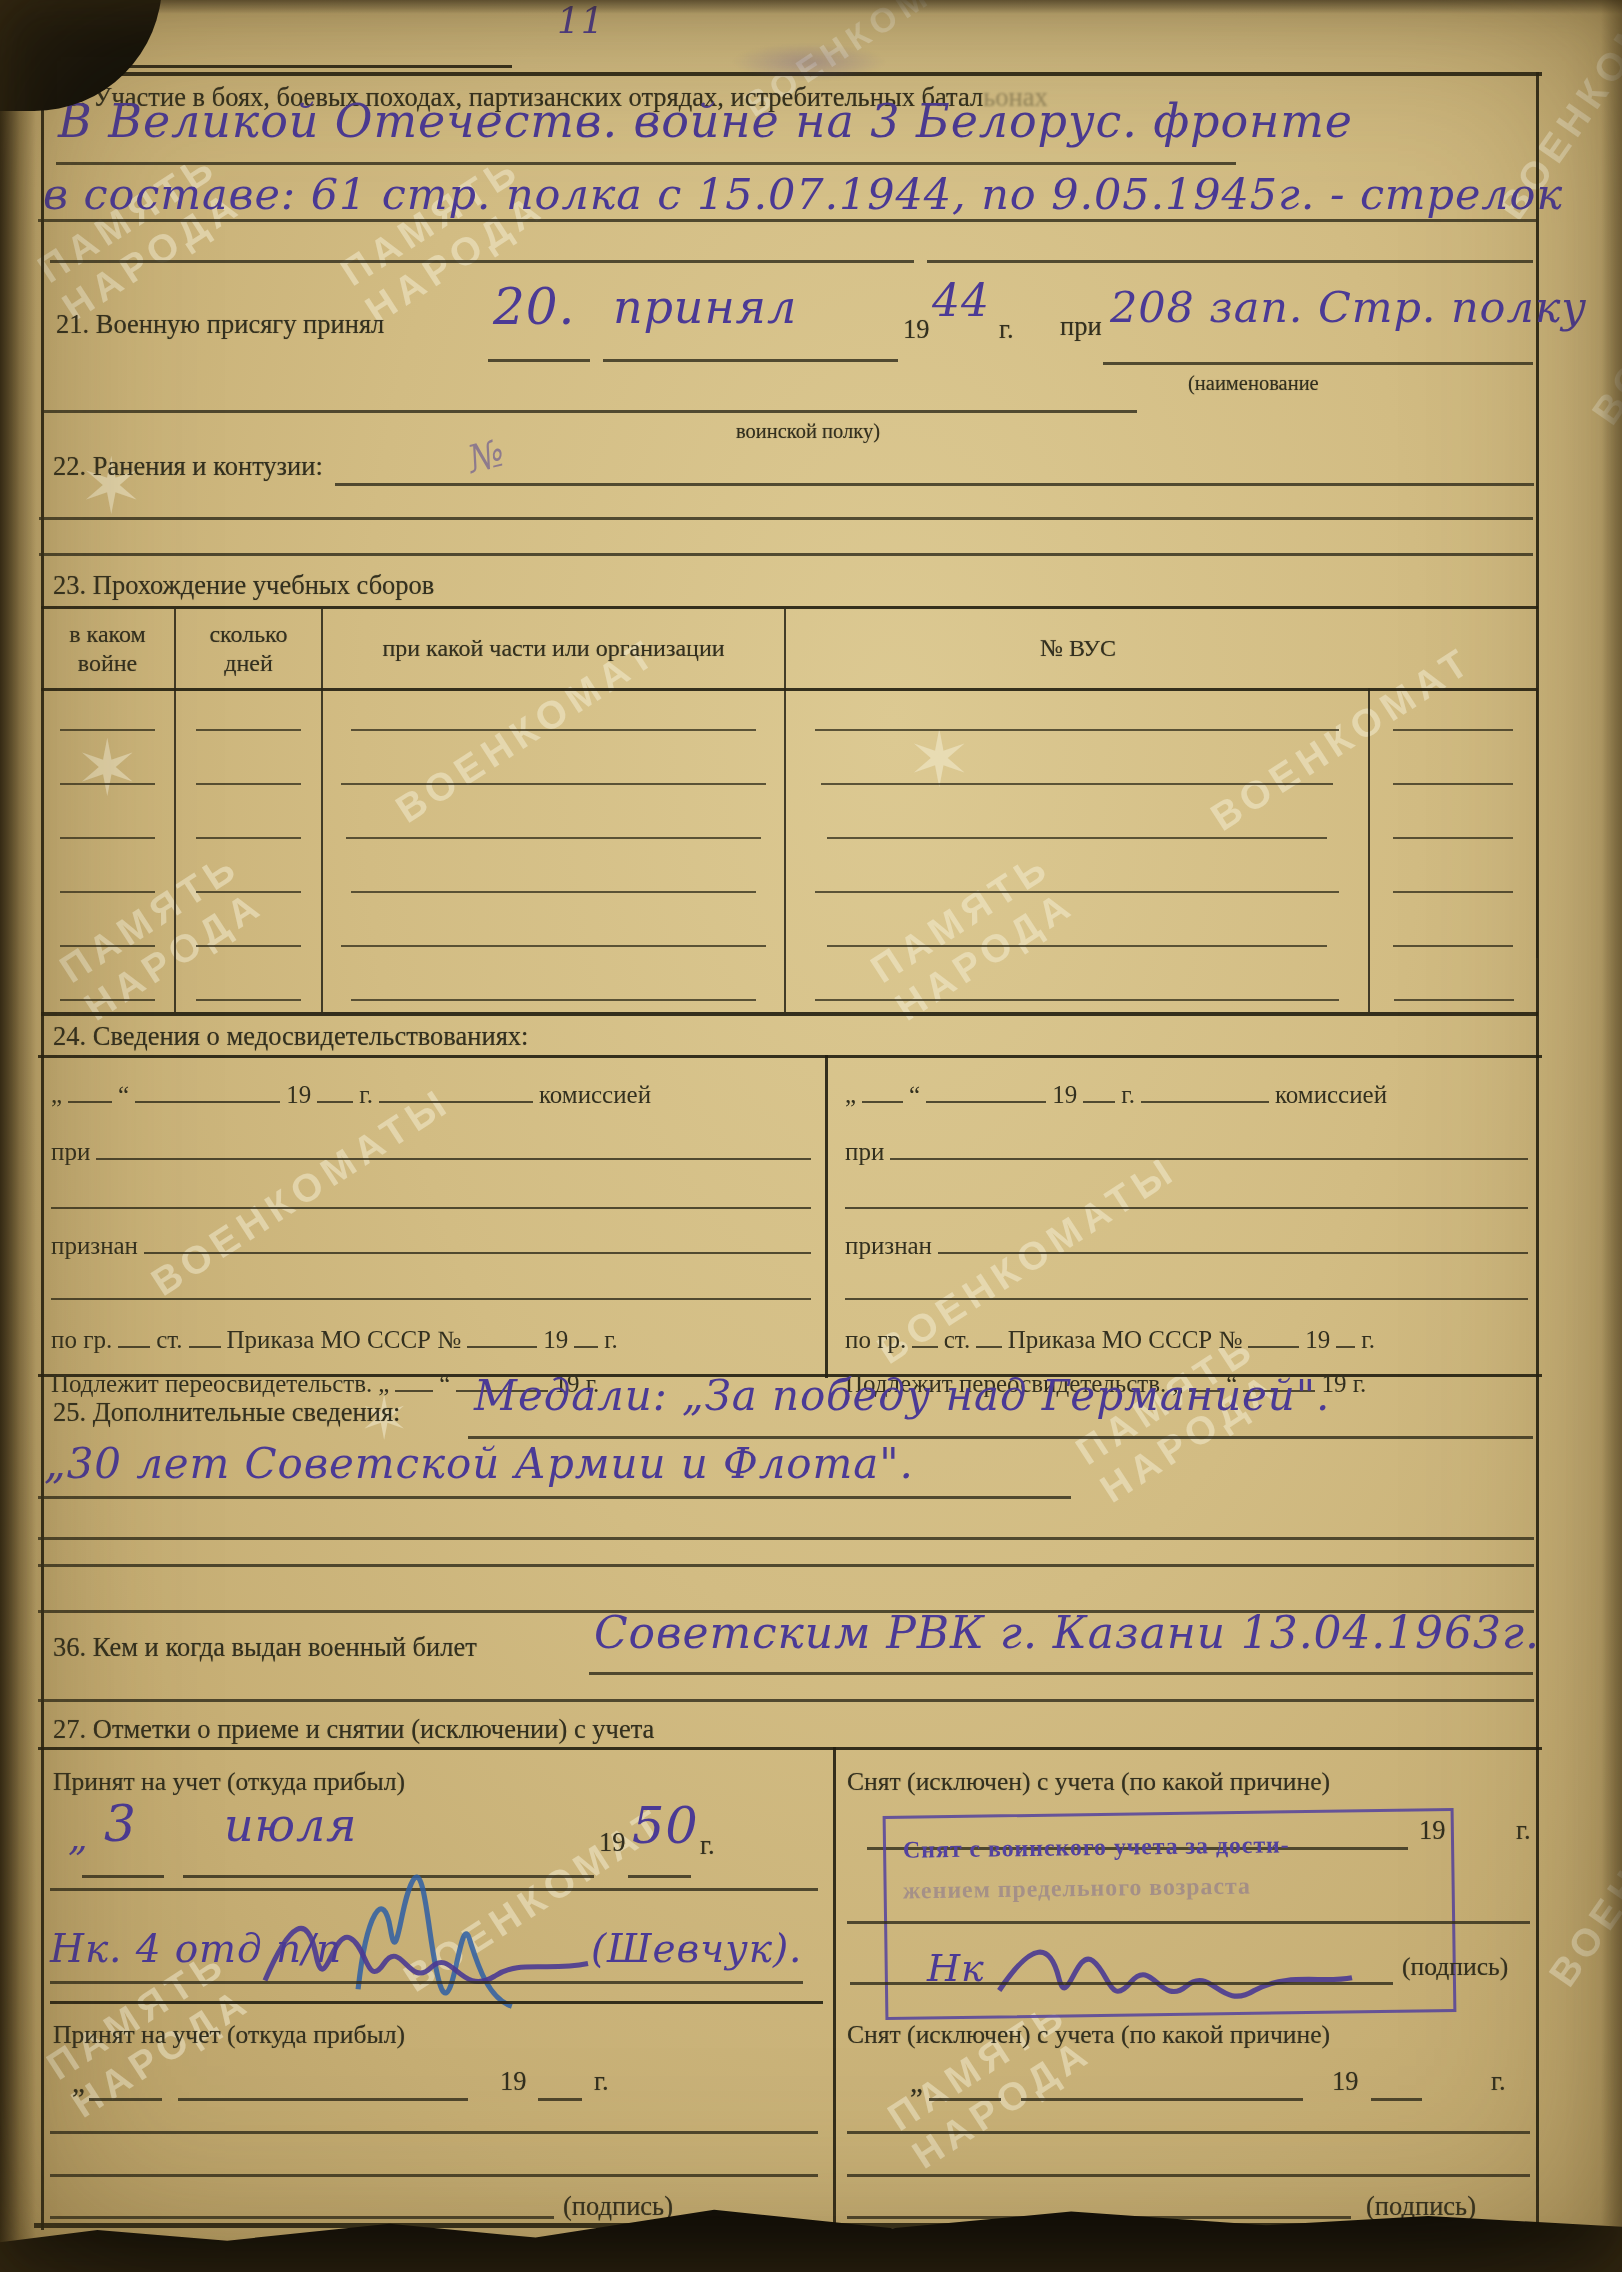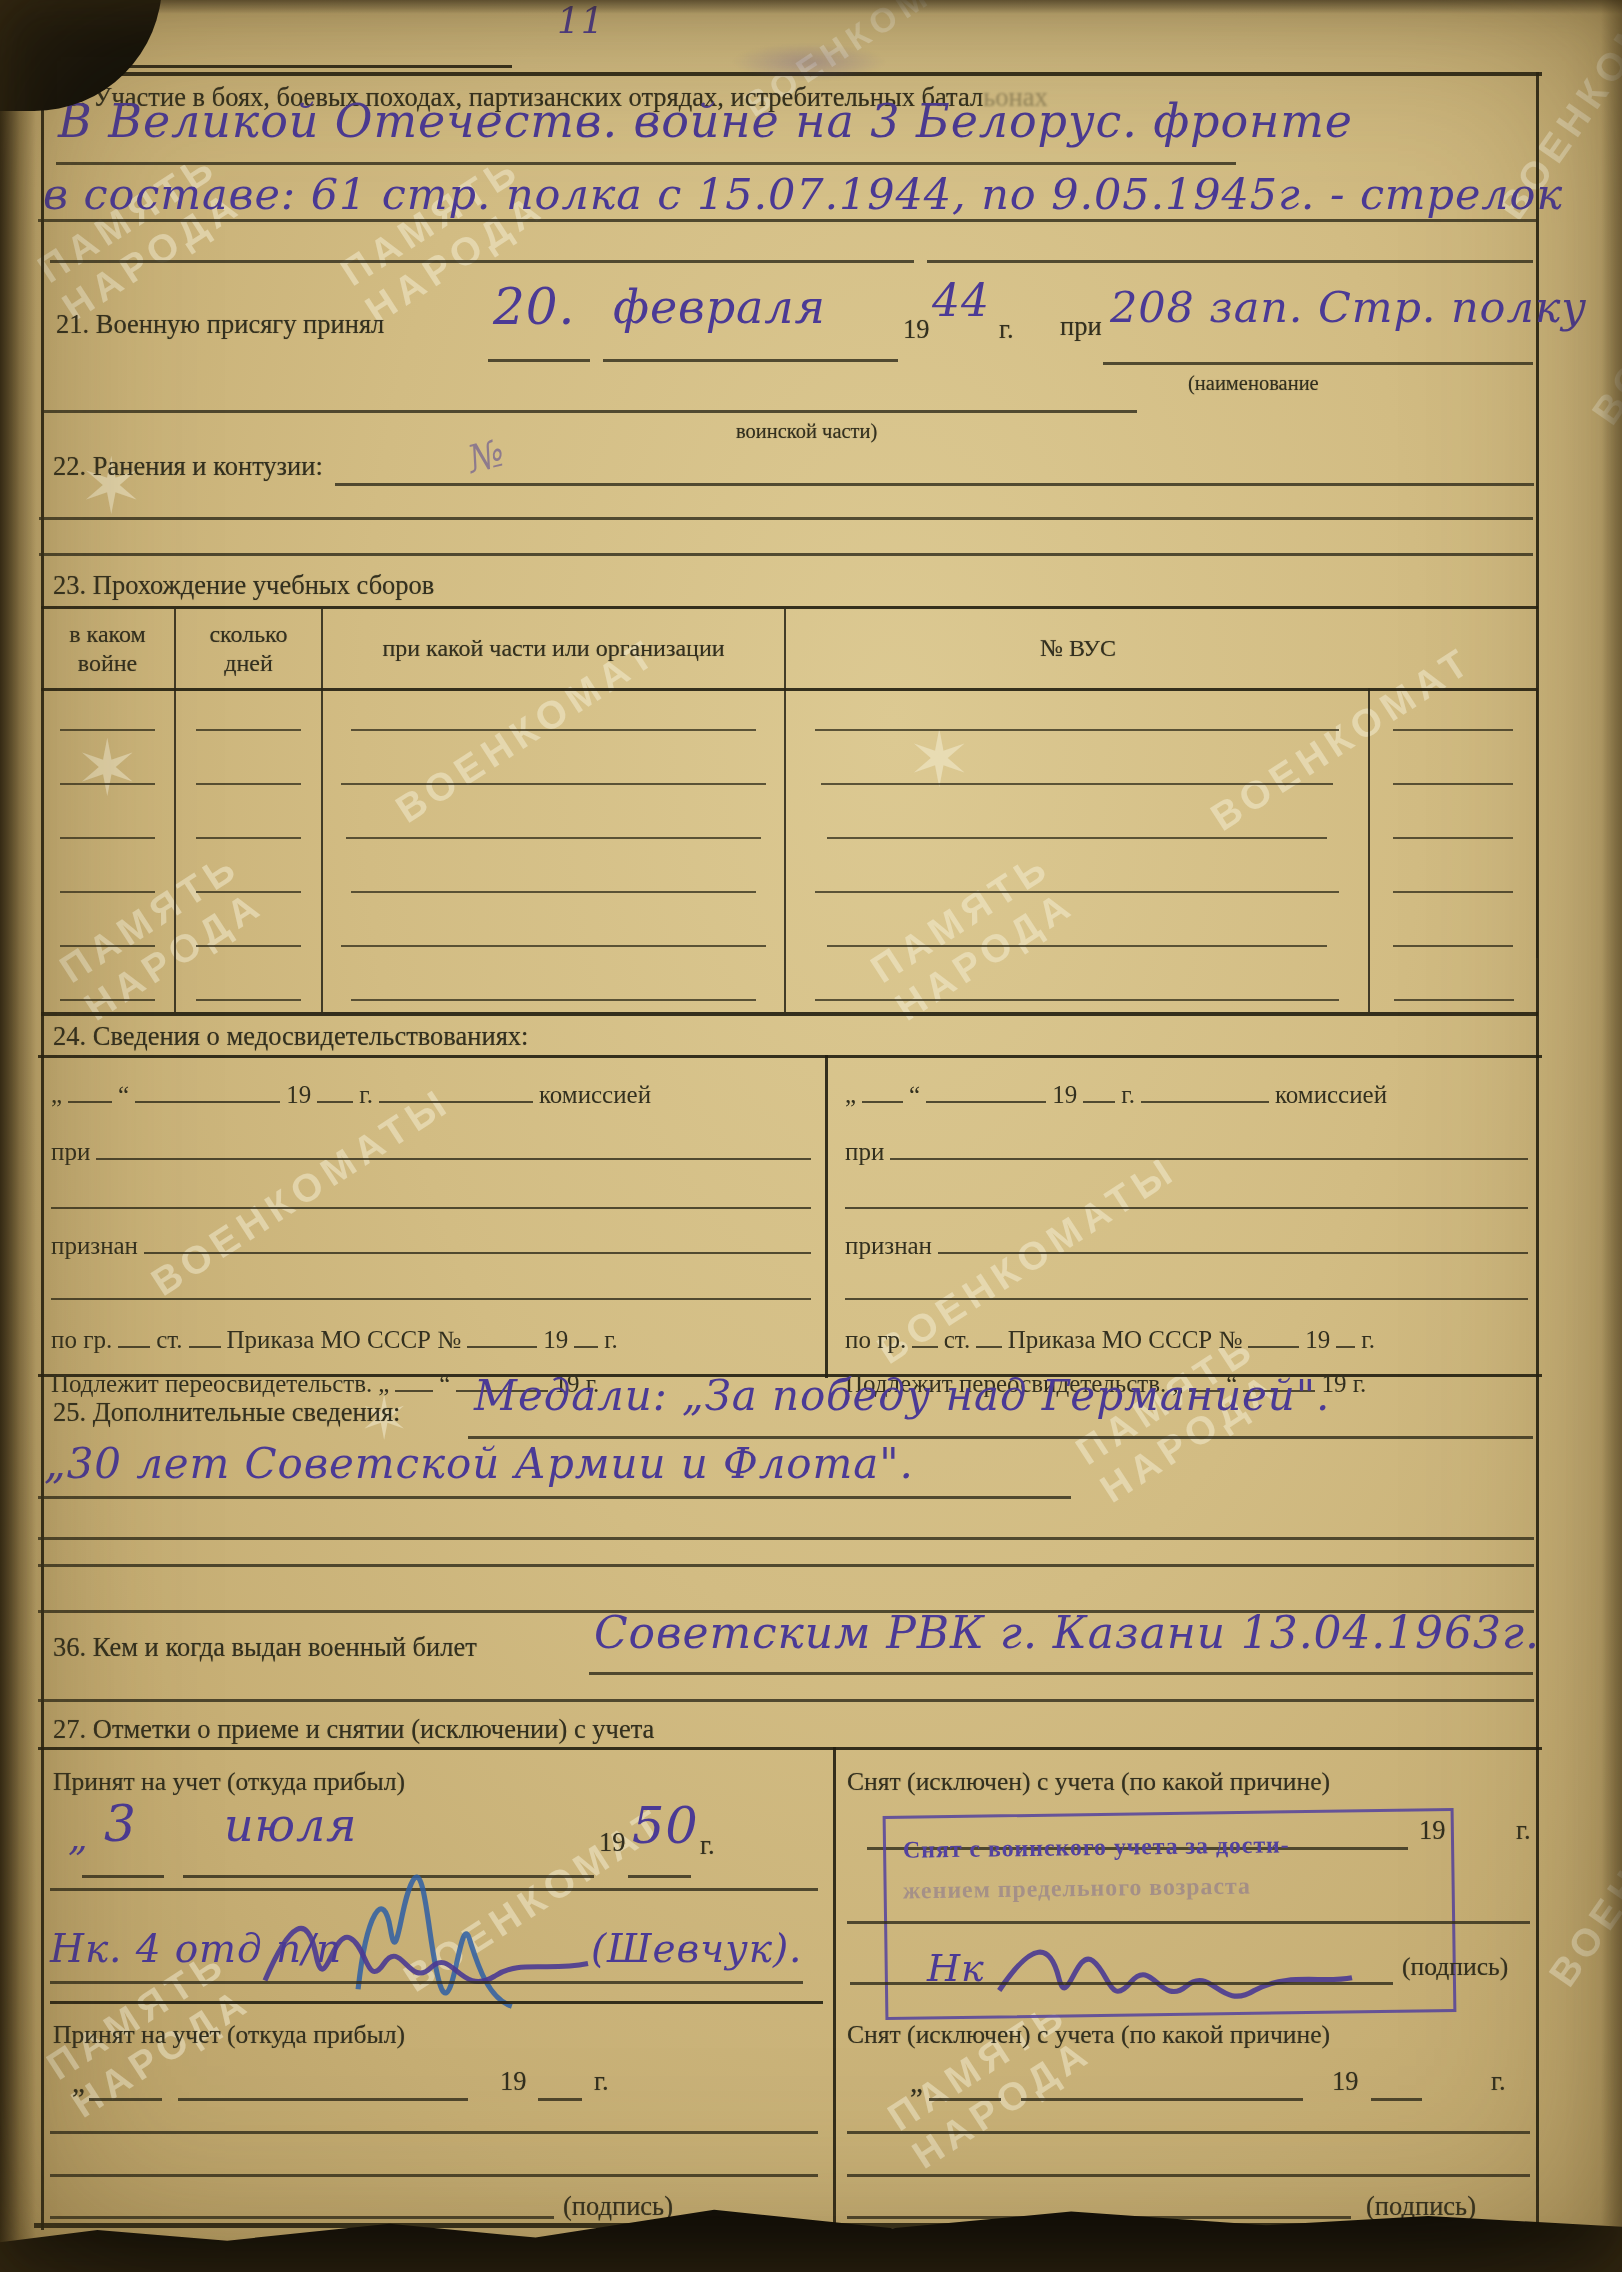--- a/index.html
+++ b/index.html
@@ -76,31 +76,31 @@
   <div class="abs hw" style="left:58px;top:94px;font-size:46px;">В Великой Отечеств. войне на 3 Белорус. фронте</div>
   <div class="line" style="left:56px;top:162px;width:1180px;"></div>
   <div class="abs hw" style="left:43px;top:169px;font-size:43px;">в составе: 61 стр. полка с 15.07.1944, по 9.05.1945г. - стрелок</div>
   <div class="line" style="left:38px;top:219px;width:1499px;height:3.4px;"></div>
   <div class="line" style="left:50px;top:260px;width:864px;"></div>
   <div class="line" style="left:927px;top:260px;width:606px;"></div>
 
   <div class="abs p lbl" style="left:56px;top:309px;">21. Военную присягу принял</div>
   <div class="abs hw" style="left:493px;top:278px;font-size:50px;">20.</div>
   <div class="line" style="left:488px;top:359px;width:102px;"></div>
-  <div class="abs hw" style="left:613px;top:280px;font-size:46px;">февраля</div>
+  <div class="abs hw" style="left:613px;top:280px;font-size:46px;">принял</div>
   <div class="line" style="left:603px;top:359px;width:295px;"></div>
   <div class="abs p lbl" style="left:903px;top:314px;">19</div>
   <div class="abs hw" style="left:932px;top:275px;font-size:44px;">44</div>
   <div class="abs p lbl" style="left:999px;top:314px;">г.</div>
   <div class="abs p lbl" style="left:1060px;top:311px;">при</div>
   <div class="abs hw" style="left:1110px;top:282px;font-size:43px;">208 зап. Стр. полку</div>
   <div class="line" style="left:1103px;top:362px;width:430px;"></div>
   <div class="abs p cap" style="left:1188px;top:372px;">(наименование</div>
   <div class="line" style="left:44px;top:410px;width:1093px;"></div>
-  <div class="abs p cap" style="left:736px;top:420px;">воинской части)</div>
+  <div class="abs p cap" style="left:736px;top:420px;">воинской полку)</div>
 
   <div class="abs p lbl" style="left:53px;top:451px;">22. Ранения и контузии:</div>
   <div class="abs hw" style="left:468px;top:434px;font-size:38px;opacity:.5;transform:rotate(-14deg);">№</div>
   <div class="line" style="left:335px;top:483px;width:1199px;"></div>
   <div class="line" style="left:39px;top:517px;width:1494px;"></div>
   <div class="line" style="left:39px;top:553px;width:1494px;"></div>
 
   <div class="abs p lbl" style="left:53px;top:570px;">23. Прохождение учебных сборов</div>
   <div class="grid p" style="left:41px;top:606px;width:1497px;height:79px;border-top:3.4px solid rgba(34,31,17,.9);border-bottom:3.4px solid rgba(34,31,17,.9);">
     <div class="hcell">в каком войне</div>

